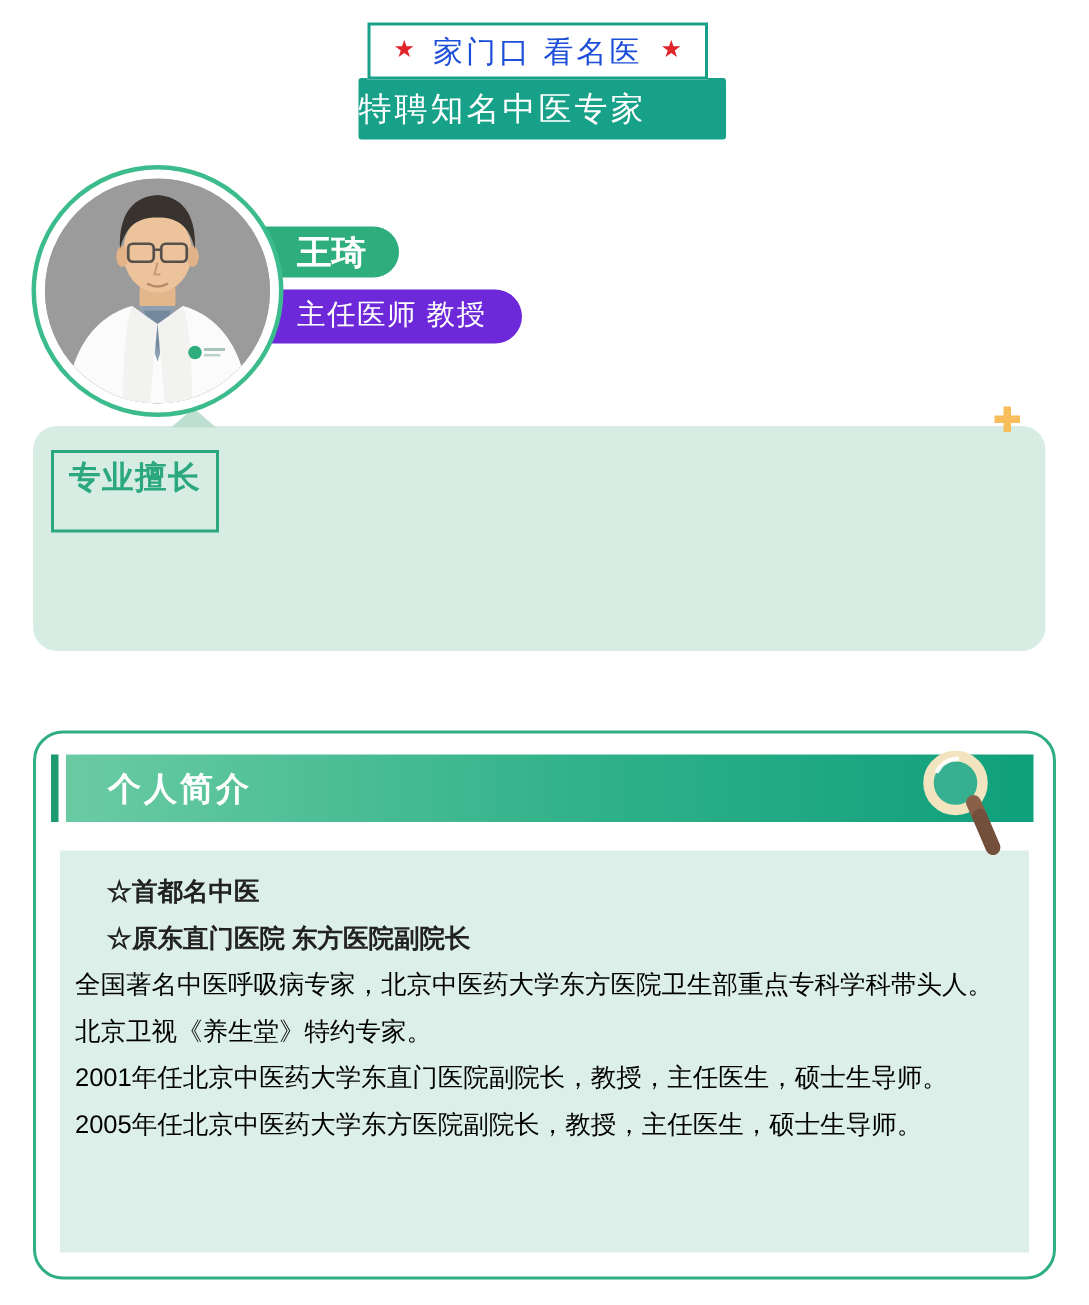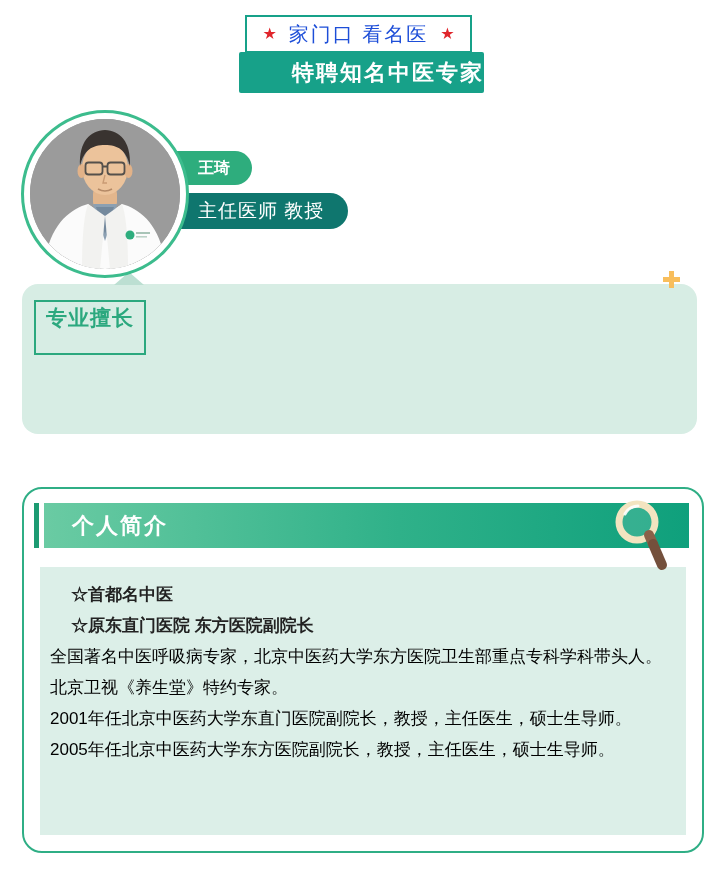--- a/index.html
+++ b/index.html
@@ -6,31 +6,31 @@
   body{width:726px;height:870px;font-family:"Liberation Sans",sans-serif;position:relative;overflow:hidden;}
   .page{position:relative;width:726px;height:870px;background:#fff;}
 
   
   .tag-badge{position:absolute;left:245px;top:15px;width:227px;height:38px;background:#fff;
     border:2px solid #17A189;box-sizing:border-box;display:flex;align-items:center;justify-content:center;
     gap:12px;z-index:3;}
   .tag-badge .star{color:#E0252B;font-size:16px;line-height:1;}
   .tag-badge .txt{color:#1d4ed8;font-size:20px;font-weight:400;letter-spacing:2px;white-space:nowrap;}
   .banner{position:absolute;left:239px;top:52px;width:245px;height:41px;background:#17A189;border-radius:2px;
-    color:#fff;display:flex;align-items:center;justify-content:flex-end;font-size:22px;font-weight:700;
+    color:#fff;display:flex;align-items:center;justify-content:flex-start;font-size:22px;font-weight:400;
     letter-spacing:2px;z-index:2;}
 
   
   .photo-ring{position:absolute;left:21px;top:110px;width:168px;height:168px;box-sizing:border-box;
     border:3px solid #3CBC8D;border-radius:50%;background:#fff;padding:6px;z-index:3;}
   .photo-inner{width:100%;height:100%;border-radius:50%;overflow:hidden;background:#9B9B9B;}
   .photo-inner svg{display:block;width:100%;height:100%;}
   .name-badge{position:absolute;left:150px;top:151px;height:34px;line-height:34px;background:#2EAD7D;
-    color:#fff;font-weight:700;font-size:16px;border-radius:17px;padding:0 22px 0 48px;z-index:2;white-space:nowrap;}
-  .title-badge{position:absolute;left:150px;top:193px;height:36px;line-height:36px;background:#0f766e;
+    color:#fff;font-weight:700;font-size:23px;border-radius:17px;padding:0 22px 0 48px;z-index:2;white-space:nowrap;}
+  .title-badge{position:absolute;left:150px;top:193px;height:36px;line-height:36px;background:#6d28d9;
     color:#fff;font-size:19px;border-radius:18px;padding:0 24px 0 48px;z-index:2;letter-spacing:1px;white-space:nowrap;}
 
   
   .specialty{position:absolute;left:22px;top:284px;width:675px;height:150px;background:#D7EDE4;
     border-radius:16px;z-index:1;}
   .pointer{position:absolute;top:-12px;left:92px;width:0;height:0;border-left:15px solid transparent;
     border-right:15px solid transparent;border-bottom:13px solid #BCDFD2;}
   .plus{position:absolute;top:-13px;left:641px;width:17px;height:17px;}
   .plus::before{content:"";position:absolute;left:0;top:6px;width:17px;height:5px;background:#F8BE5C;}
   .plus::after{content:"";position:absolute;left:6px;top:0;width:5px;height:17px;background:#F8BE5C;}

